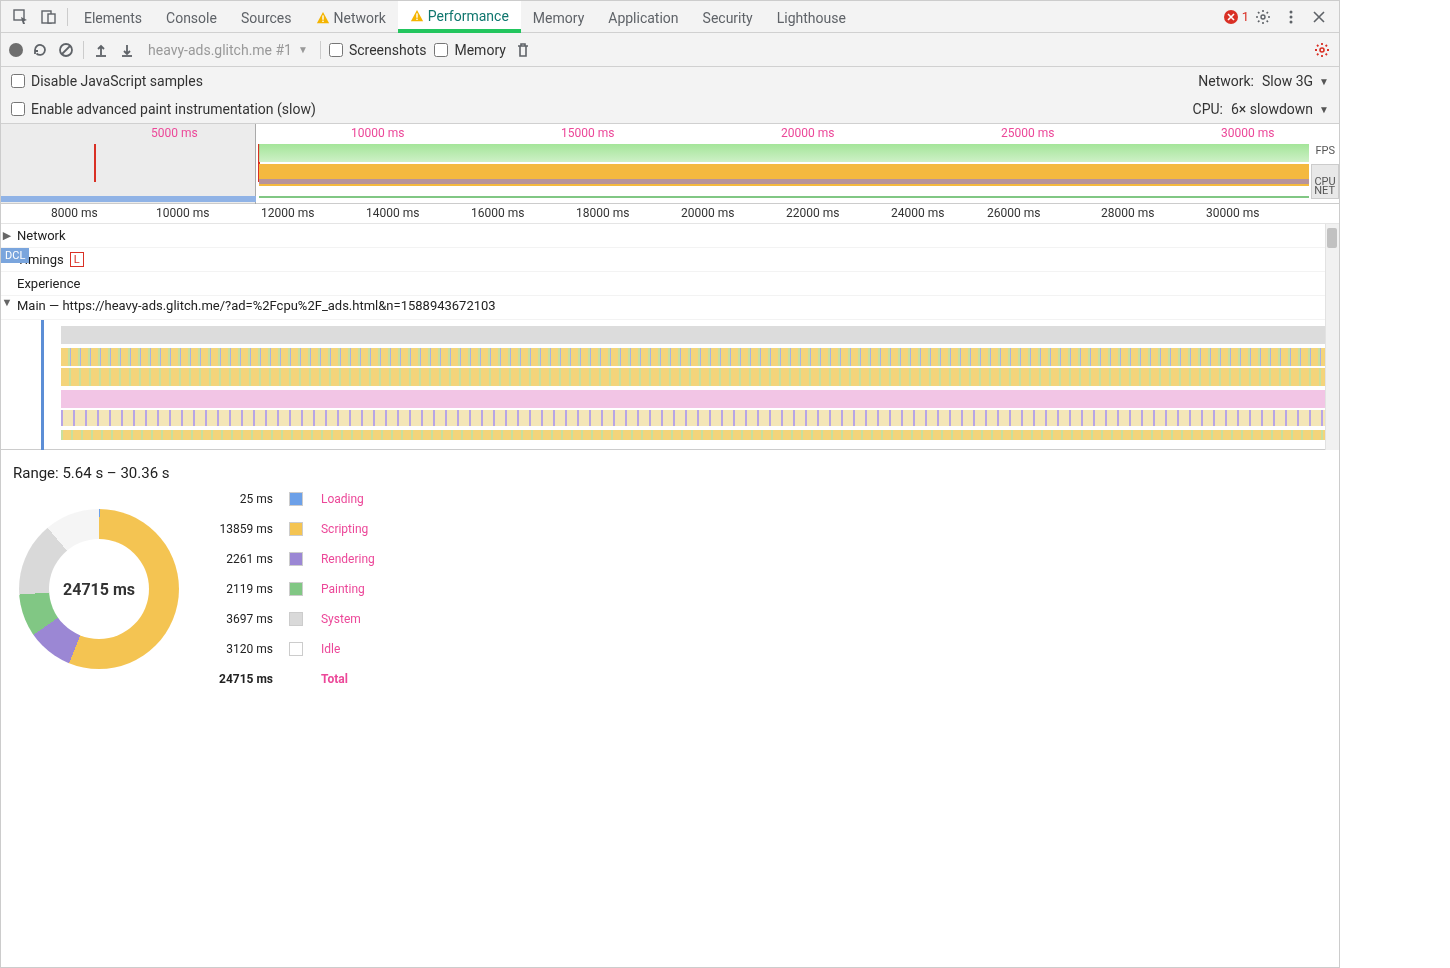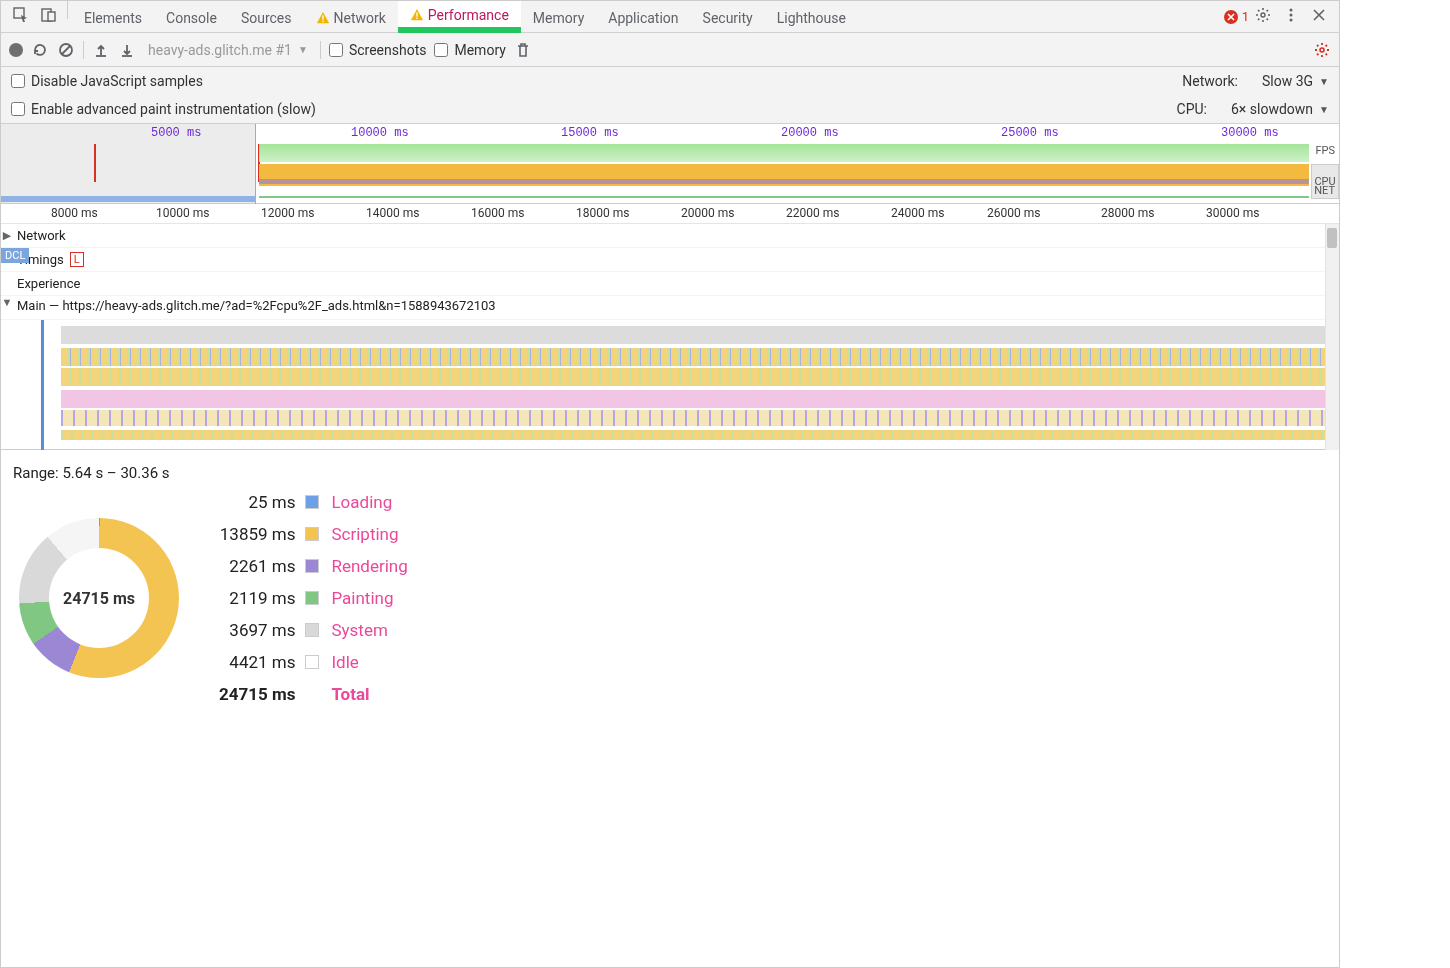--- a/index.html
+++ b/index.html
@@ -7,30 +7,30 @@
   font-family: "Segoe UI", Roboto, Ubuntu, Arial, sans-serif;
   font-size: 13px;
   color: #333;
   background: #fff;
   overflow: hidden;
 }
 .devtools { display: flex; flex-direction: column; height: 968px; width: 1340px; border: 1px solid #ccc; }
 
 
 .top-tabs {
-  display: flex; height: 32px;
+  display: flex; align-items: center; height: 32px;
   border-bottom: 1px solid #d0d0d0; background: #f3f3f3; padding: 0 6px;
 }
 .top-tabs .icon-btn { width: 28px; height: 28px; display:flex; align-items:center; justify-content:center; color:#555; cursor:pointer; }
 .top-tabs .vsep { width:1px; height:18px; background:#ccc; margin: 0 4px; }
 .top-tabs .tab {
   padding: 0 12px; height: 32px; display:flex; align-items:center; gap:4px;
   color:#5f6368; cursor:pointer; font-size:14px; border-top:2px solid transparent;
 }
-.top-tabs .tab.active { color:#be185d; border-bottom:6px solid #22c55e; background:#fff; }
+.top-tabs .tab.active { color:#0f766e; border-bottom:4px solid #22c55e; background:#fff; }
 .warning-triangle { width:14px; height:14px; }
 .top-tabs .spacer { flex:1; }
 .error-badge { display:flex; align-items:center; gap:4px; color:#d93025; font-size:13px; }
 
 
 .toolbar {
   display:flex; align-items:center; height:34px; padding: 0 8px;
   border-bottom: 1px solid #d0d0d0; background:#f3f3f3; gap:8px;
 }
 .toolbar .vsep { width:1px; height:18px; background:#ccc; }
@@ -38,30 +38,30 @@
 .tb-icon { width:18px; height:18px; display:flex; align-items:center; justify-content:center; color:#555; cursor:pointer; }
 .target-select { color:#999; font-size:14px; display:flex; align-items:center; gap:6px; padding:0 4px; }
 .chk { display:flex; align-items:center; gap:6px; font-size:14px; color:#333; cursor:pointer; }
 .chk input { width:14px; height:14px; }
 .toolbar .spacer { flex:1; }
 .gear-red { color:#d93025; }
 
 
 .options { background:#f3f3f3; border-bottom:1px solid #d0d0d0; }
 .opt-row { display:flex; align-items:center; padding: 6px 10px; gap:10px; font-size:14px; }
-.opt-row .label-pair { margin-left:auto; display:flex; align-items:center; gap:24px; color:#333; }
+.opt-row .label-pair { margin-left:auto; display:flex; align-items:center; gap:8px; color:#333; }
 .opt-row .sel { display:flex; align-items:center; gap:6px; }
 .opt-row .sel .tri { font-size:10px; color:#555; }
 
 
 .overview {
   position:relative; height:80px; border-bottom:1px solid #ccc; background:#fff;
 }
 .ov-selection { position:absolute; top:0; left:0; width:255px; height:80px; background:rgba(200,200,200,0.35); border-right:1px solid #aaa; }
-.ov-tick { position:absolute; top:2px; font-size:12px; color:#6d28d9;font-family:Liberation Mono, monospace; }
+.ov-tick { position:absolute; top:2px; font-size:12px; color:#ec4899; }
 .ov-marker { position:absolute; top:20px; width:2px; height:38px; background:#d93025; }
 .ov-band { position:absolute; left:258px; right:30px; }
 .ov-fps { top:20px; height:18px; background:linear-gradient(#9ae28e,#c8efc0); opacity:0.9; }
 .ov-cpu { top:40px; height:22px; background:#f4b93f; }
 .ov-cpu-purple { top:55px; height:5px; background:#8d7bd8; opacity:0.6; }
 .ov-net { top:72px; height:2px; background:#81c784; }
 .ov-side-label { position:absolute; right:2px; width:26px; font-size:11px; color:#555; text-align:right; padding-right:2px; }
 .ov-lbl-fps { top:20px; }
 .ov-lbl-cpu { top:40px; background:#e8e8e8; width:28px; text-align:center; padding:10px 0; border:1px solid #ccc; right:0; }
 .ov-lbl-net { top:60px; }
@@ -112,21 +112,21 @@
     #6ca0e8 0deg 0.4deg,
     #f4c452 0.4deg 202deg,
     #9b87d4 202deg 235deg,
     #81c784 235deg 266deg,
     #d9d9d9 266deg 320deg,
     #f5f5f5 320deg 360deg
   );
 }
 .donut::after { content:""; position:absolute; left:30px; top:30px; width:100px; height:100px; border-radius:50%; background:#fff; }
 .donut-label { position:absolute; left:0; top:0; width:160px; height:160px; display:flex; align-items:center; justify-content:center; font-weight:bold; font-size:16px; z-index:2; }
-.legend { display:grid; grid-template-columns: auto 16px auto; column-gap:10px; row-gap:12px; align-items:center; font-size:17px; }
+.legend { display:grid; grid-template-columns: auto 16px auto; column-gap:10px; row-gap:12px; align-items:center; font-size:12px;gap:16px; }
 .legend .val { text-align:right; color:#222; }
 .legend .val.total { font-weight:bold; }
 .legend .sw { width:14px; height:14px; border:1px solid #ccc; }
 .legend .name { color:#ec4899; }
 .legend .name.total { font-weight:bold; }
 .sw-loading{background:#6ca0e8;} .sw-scripting{background:#f4c452;} .sw-rendering{background:#9b87d4;}
 .sw-painting{background:#81c784;} .sw-system{background:#d9d9d9;} .sw-idle{background:#fff;}
 
 .scrollbar-y { position:absolute; right:0; top:0; width:14px; height:100%; background:#f1f1f1; border-left:1px solid #e2e2e2; }
 .scroll-thumb { position:absolute; right:2px; width:10px; background:#c1c1c1; border-radius:2px; }
@@ -384,21 +384,21 @@
           <span class="name">Scripting</span>
         <span class="val">2261 ms</span>
           <span class="sw sw-rendering"></span>
           <span class="name">Rendering</span>
         <span class="val">2119 ms</span>
           <span class="sw sw-painting"></span>
           <span class="name">Painting</span>
         <span class="val">3697 ms</span>
           <span class="sw sw-system"></span>
           <span class="name">System</span>
-        <span class="val">4421 ms</span>
+        <span class="val">3120 ms</span>
           <span class="sw sw-idle"></span>
           <span class="name">Idle</span>
         <span class="val total">24715 ms</span>
           <span></span>
           <span class="name total">Total</span>
       </div>
     </div>
   </div>
 
 </div>

